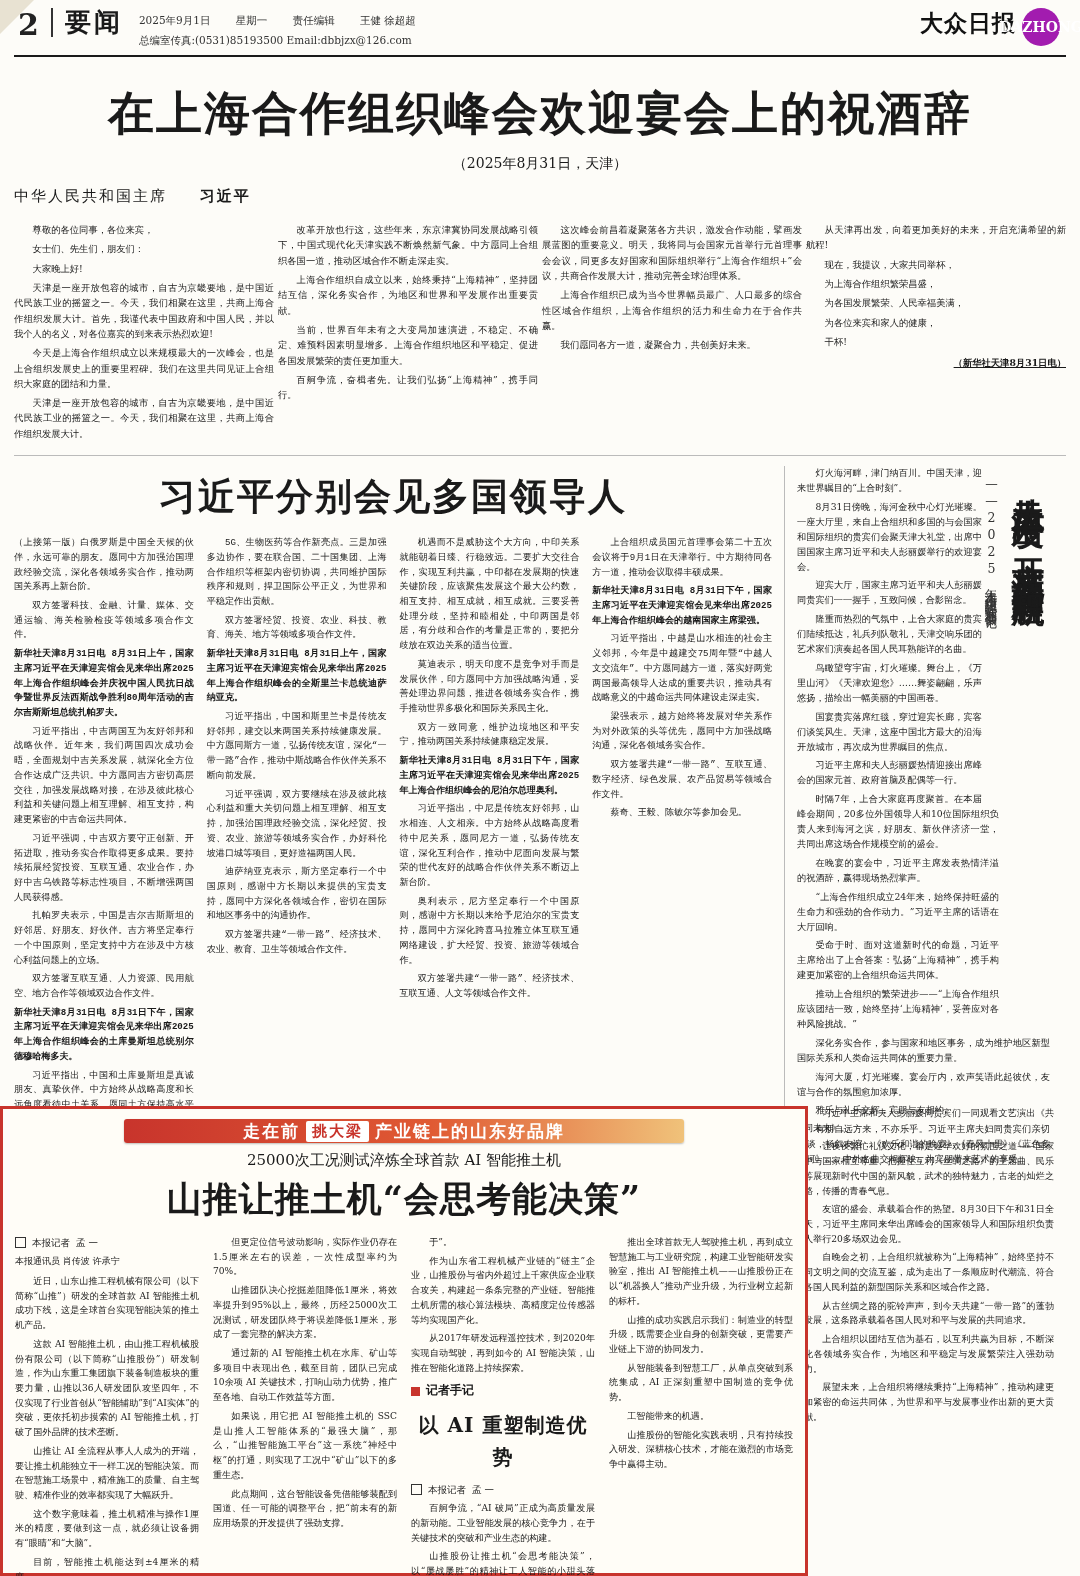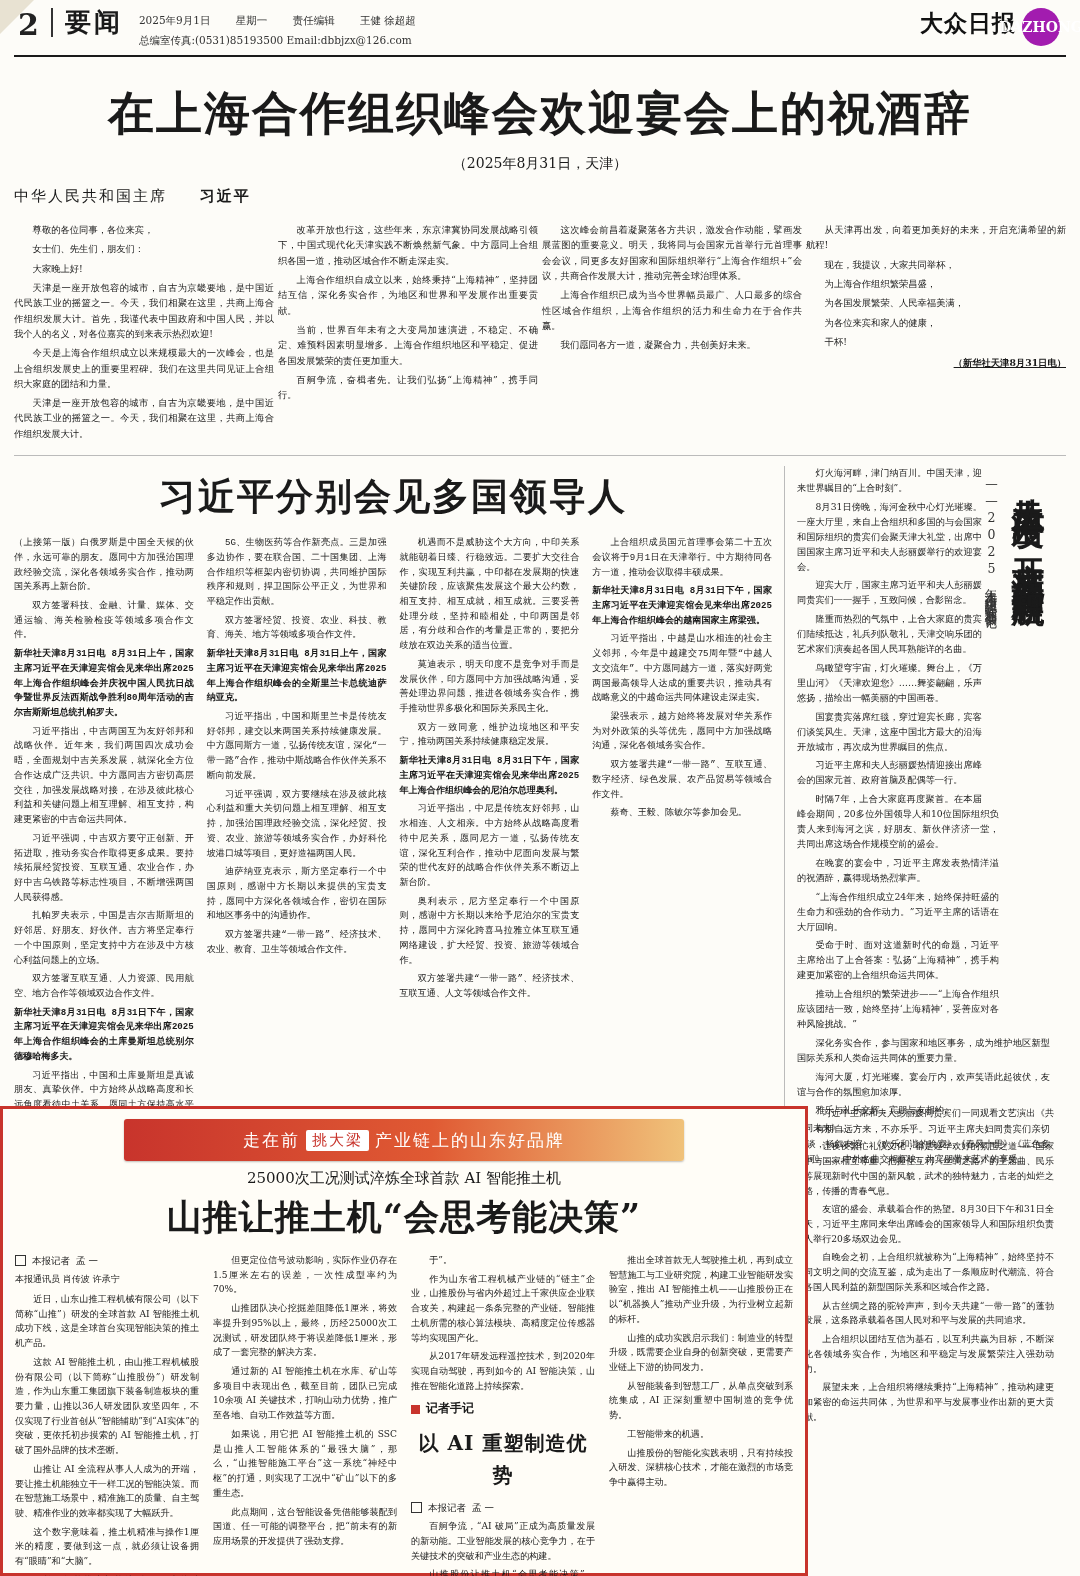--- a/index.html
+++ b/index.html
@@ -71,24 +71,24 @@
   .vcolumn{font-size:9.2px;line-height:1.62;text-align:justify;}
   .vcolumn p{margin:0 0 4px 0;text-indent:2em;}
 
   
   .feature{
     position:absolute;left:0;bottom:0;width:808px;height:470px;
     border:3px solid #c8342c;box-sizing:border-box;background:#fffdf7;
     padding:8px 12px 10px 12px;
   }
   .ribbon{
-    margin:2px auto 8px auto;width:560px;height:42px;border-radius:3px;
+    margin:2px auto 8px auto;width:560px;height:24px;border-radius:3px;
     background:linear-gradient(90deg,#c8342c,#e05a33 55%,#f0c27a);
     display:flex;align-items:center;justify-content:center;
-    color:#fff;font-weight:normal;font-size:17px;letter-spacing:2px;
+    color:#fff;font-weight:bold;font-size:17px;letter-spacing:2px;
     box-shadow:0 1px 2px rgba(0,0,0,.25);
   }
   .ribbon .mid-tag{background:#fff;color:#c8342c;border-radius:2px;padding:1px 6px;margin:0 6px;font-size:15px;}
   .feat-kicker{text-align:center;font-size:15px;margin-bottom:6px;}
   .feat-title{text-align:center;font-size:35px;font-weight:bold;letter-spacing:1px;margin:2px 0 12px 0;}
   .feat-cols{display:flex;gap:14px;font-size:9.1px;line-height:1.62;text-align:justify;}
   .feat-cols .col{flex:1;}
   .feat-cols p{margin:0 0 4px 0;text-indent:2em;}
   .feat-byline{display:flex;align-items:center;gap:6px;font-size:9.5px;margin-bottom:4px;}
   .box-mark{display:inline-block;width:9px;height:9px;border:1px solid #333;}

